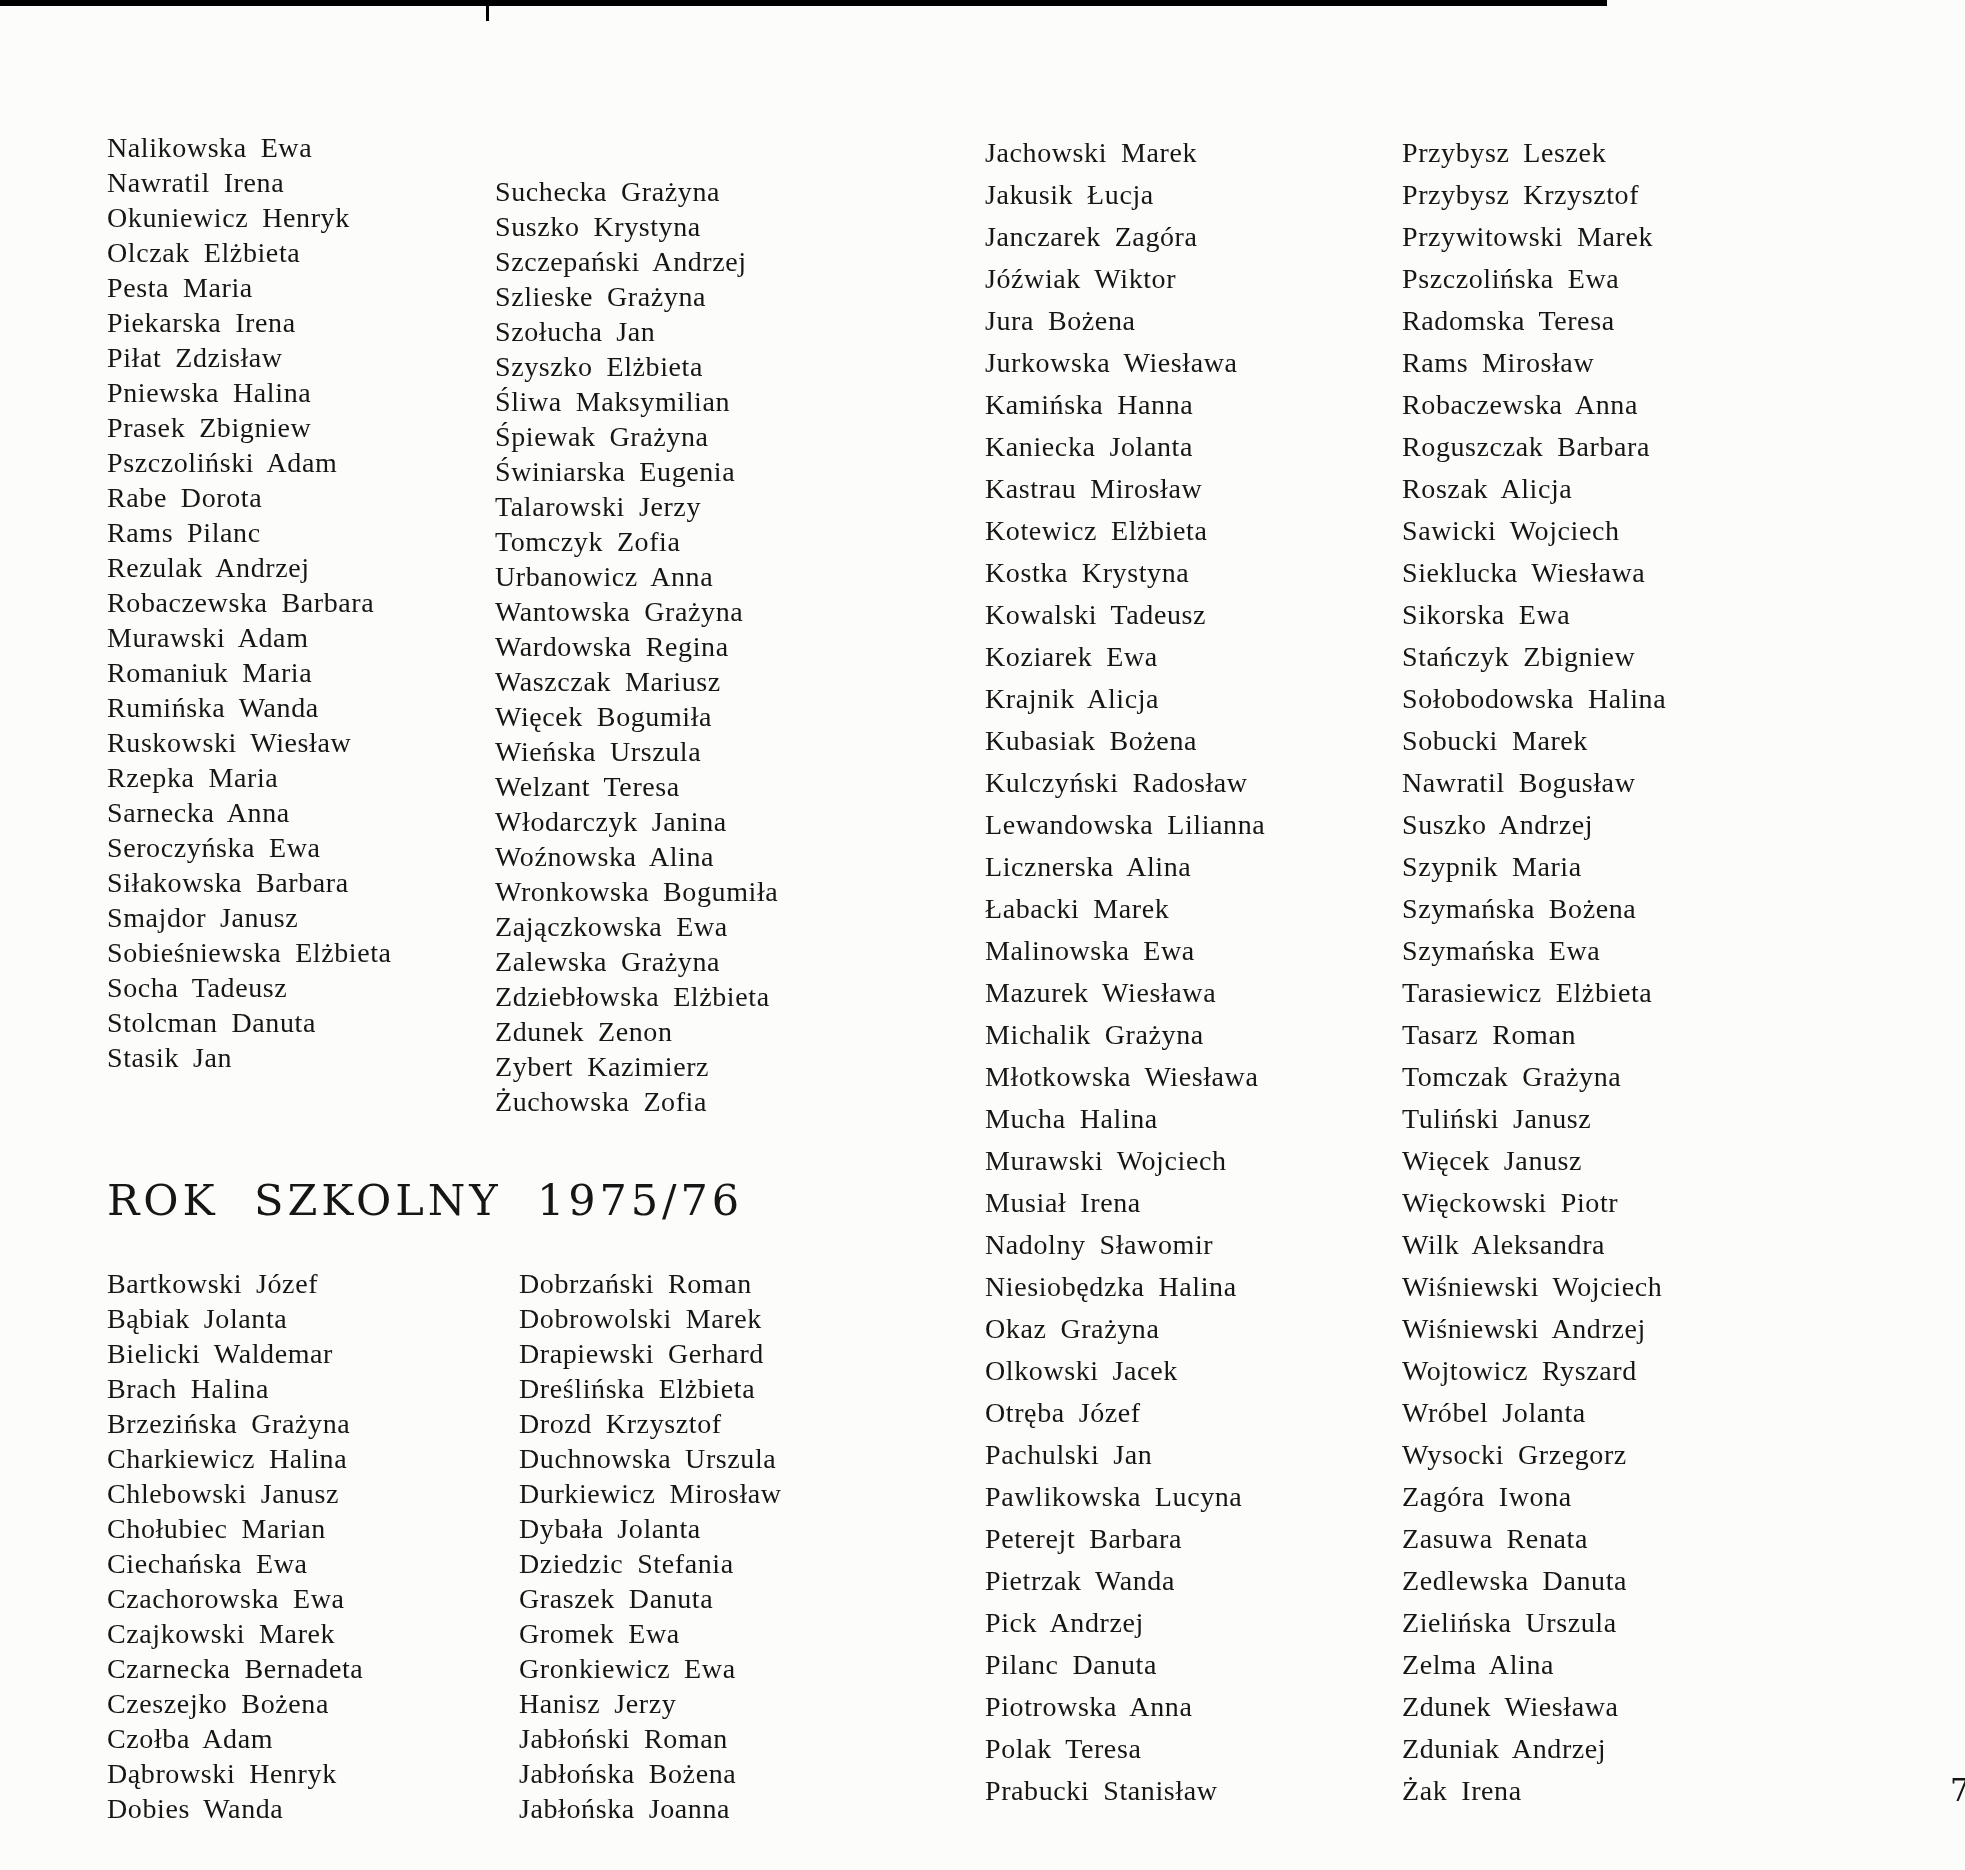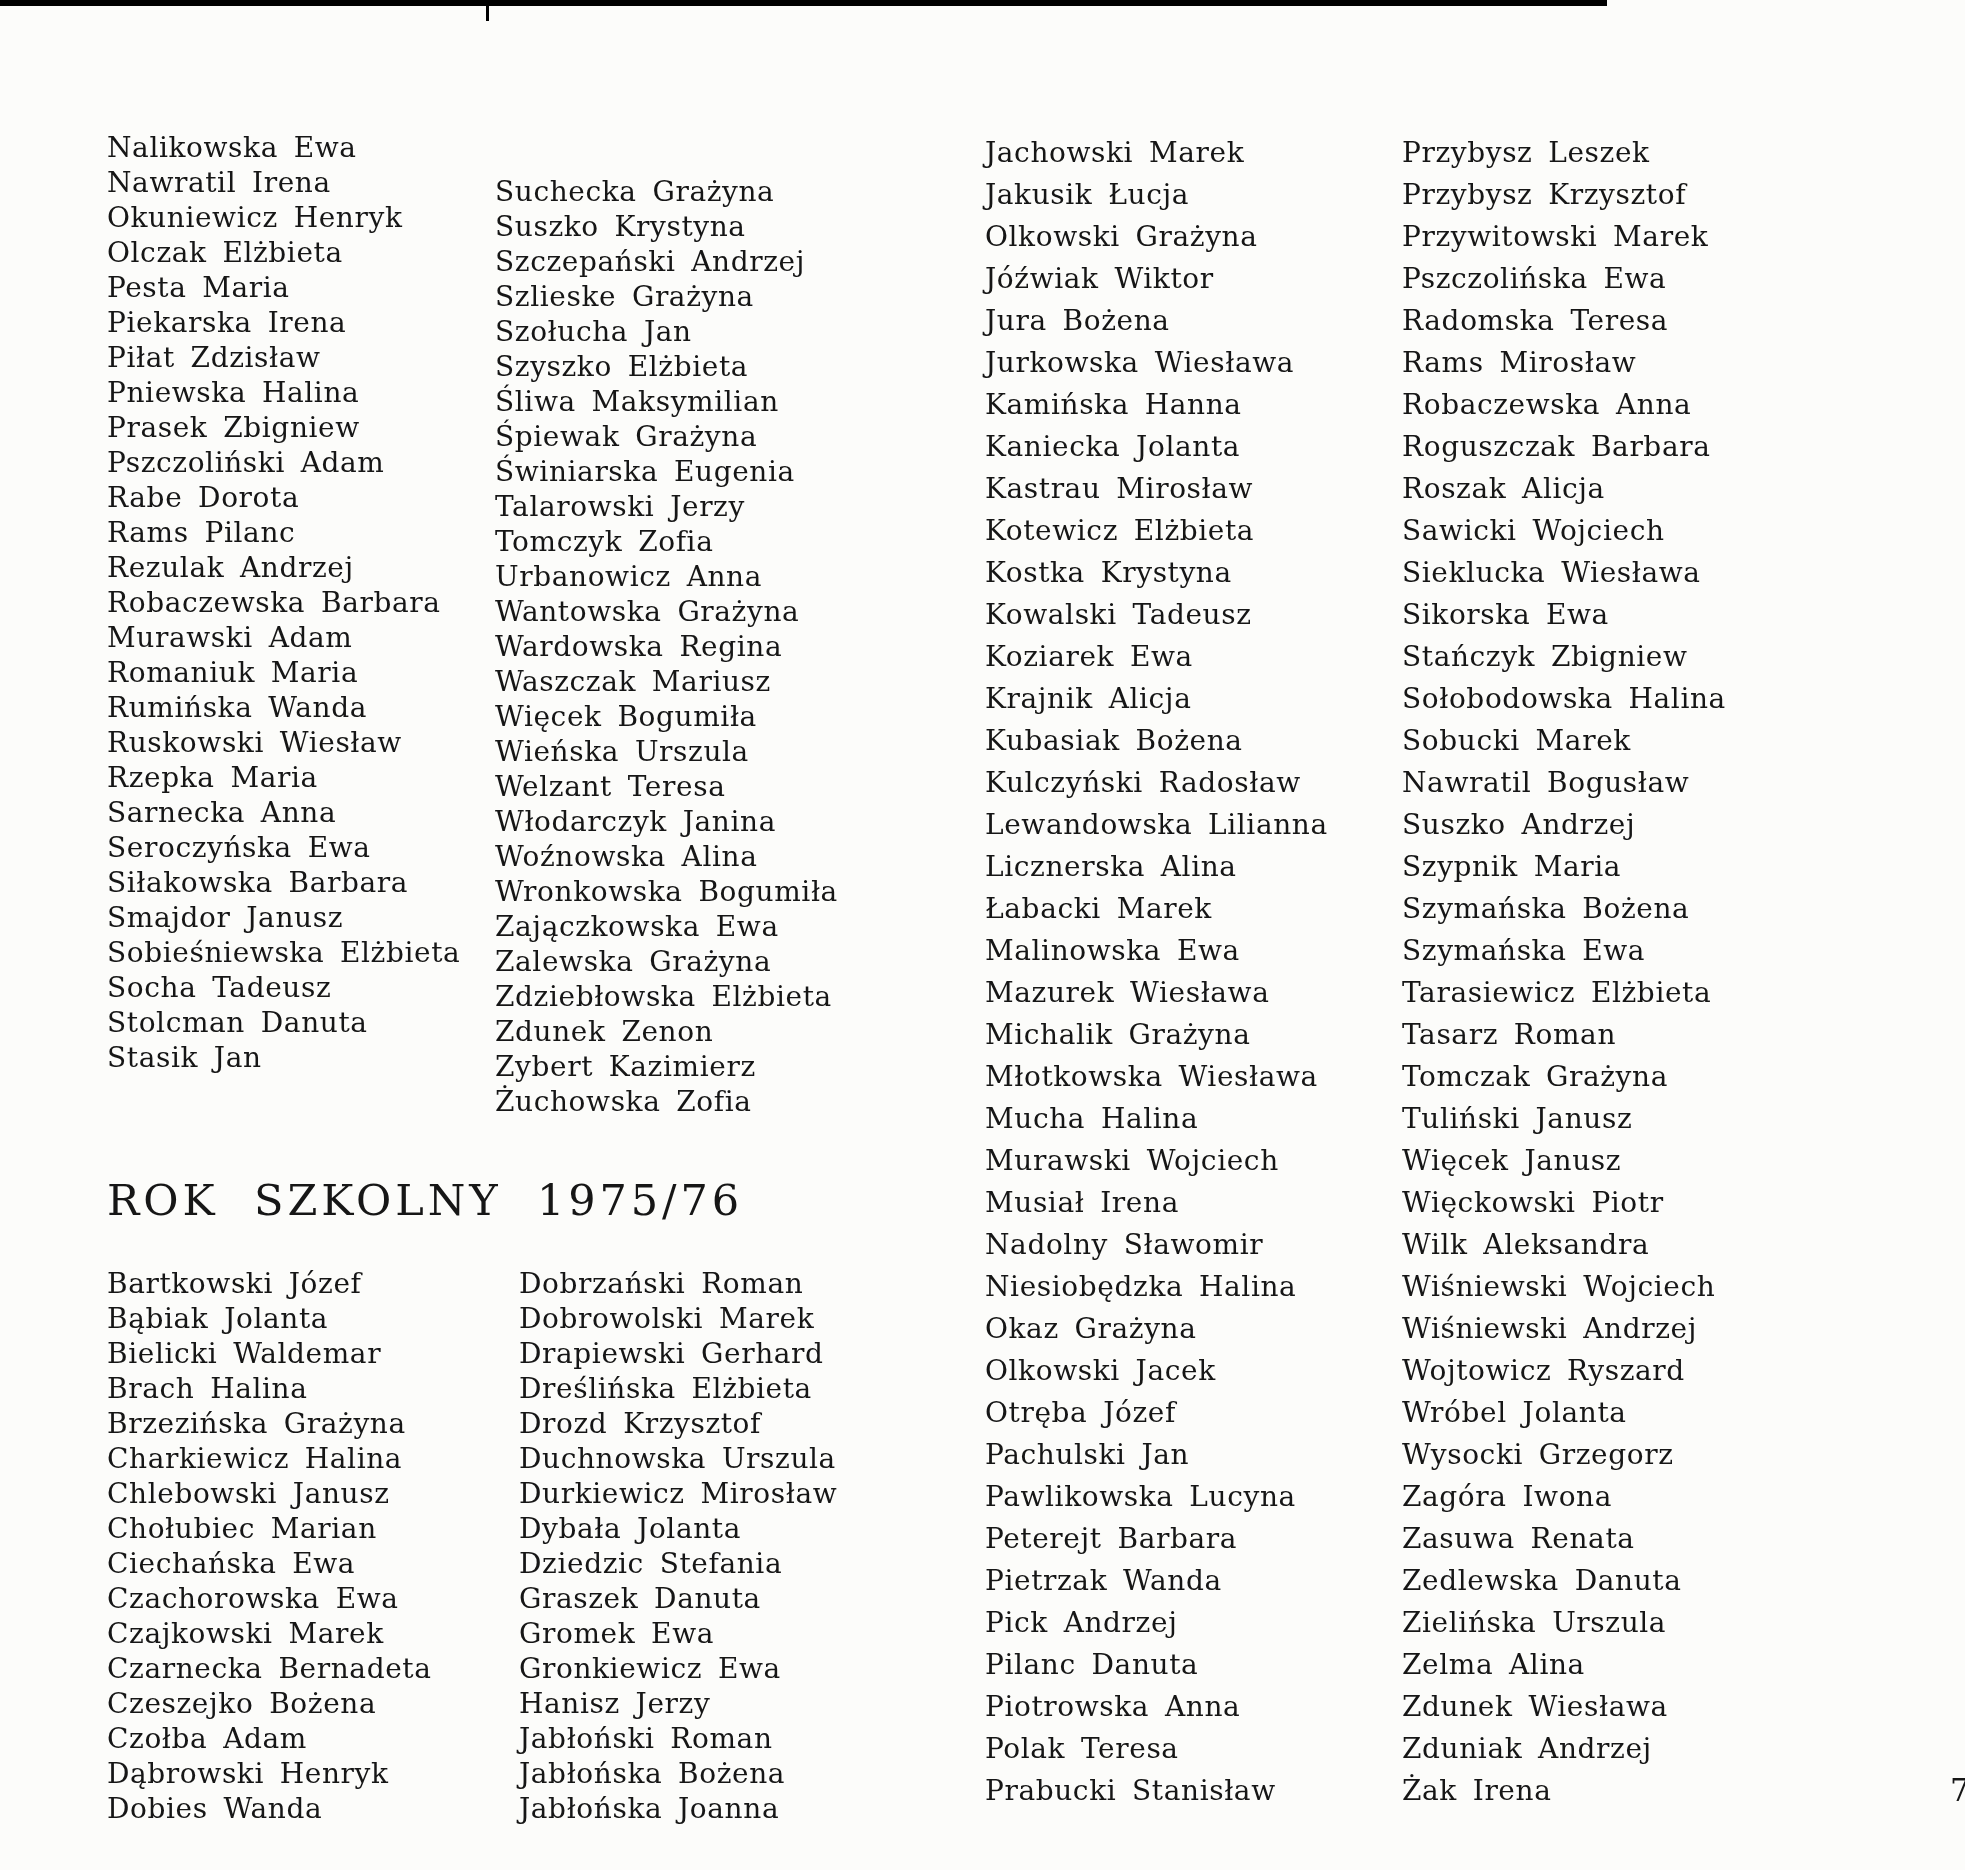--- a/index.html
+++ b/index.html
@@ -30,20 +30,21 @@
   .top-tick {
     position: absolute;
     left: 486px; top: 0;
     width: 3.1px; height: 21px;
     background: #000;
   }
   
   .name-list {
     position: absolute;
     white-space: nowrap;
+    font-family: Liberation Serif, serif;
   }
   .name-line {
     font-size: 28px;
     letter-spacing: 0.6px;
     word-spacing: 6.3px;
   }
   .lh-small .name-line { line-height: 35px; }
   .lh-large .name-line { line-height: 42px; }
 
   .list-a  { left: 107px;  top: 130px; }
@@ -174,21 +175,21 @@
       <div class="name-line">Gronkiewicz Ewa</div>
       <div class="name-line">Hanisz Jerzy</div>
       <div class="name-line">Jabłoński Roman</div>
       <div class="name-line">Jabłońska Bożena</div>
       <div class="name-line">Jabłońska Joanna</div>
     </div>
 
   <div class="name-list lh-large list-c3">
       <div class="name-line">Jachowski Marek</div>
       <div class="name-line">Jakusik Łucja</div>
-      <div class="name-line">Olkowski Grażyna</div>
+      <div class="name-line">Janczarek Zagóra</div>
       <div class="name-line">Jóźwiak Wiktor</div>
       <div class="name-line">Jura Bożena</div>
       <div class="name-line">Jurkowska Wiesława</div>
       <div class="name-line">Kamińska Hanna</div>
       <div class="name-line">Kaniecka Jolanta</div>
       <div class="name-line">Kastrau Mirosław</div>
       <div class="name-line">Kotewicz Elżbieta</div>
       <div class="name-line">Kostka Krystyna</div>
       <div class="name-line">Kowalski Tadeusz</div>
       <div class="name-line">Koziarek Ewa</div>

